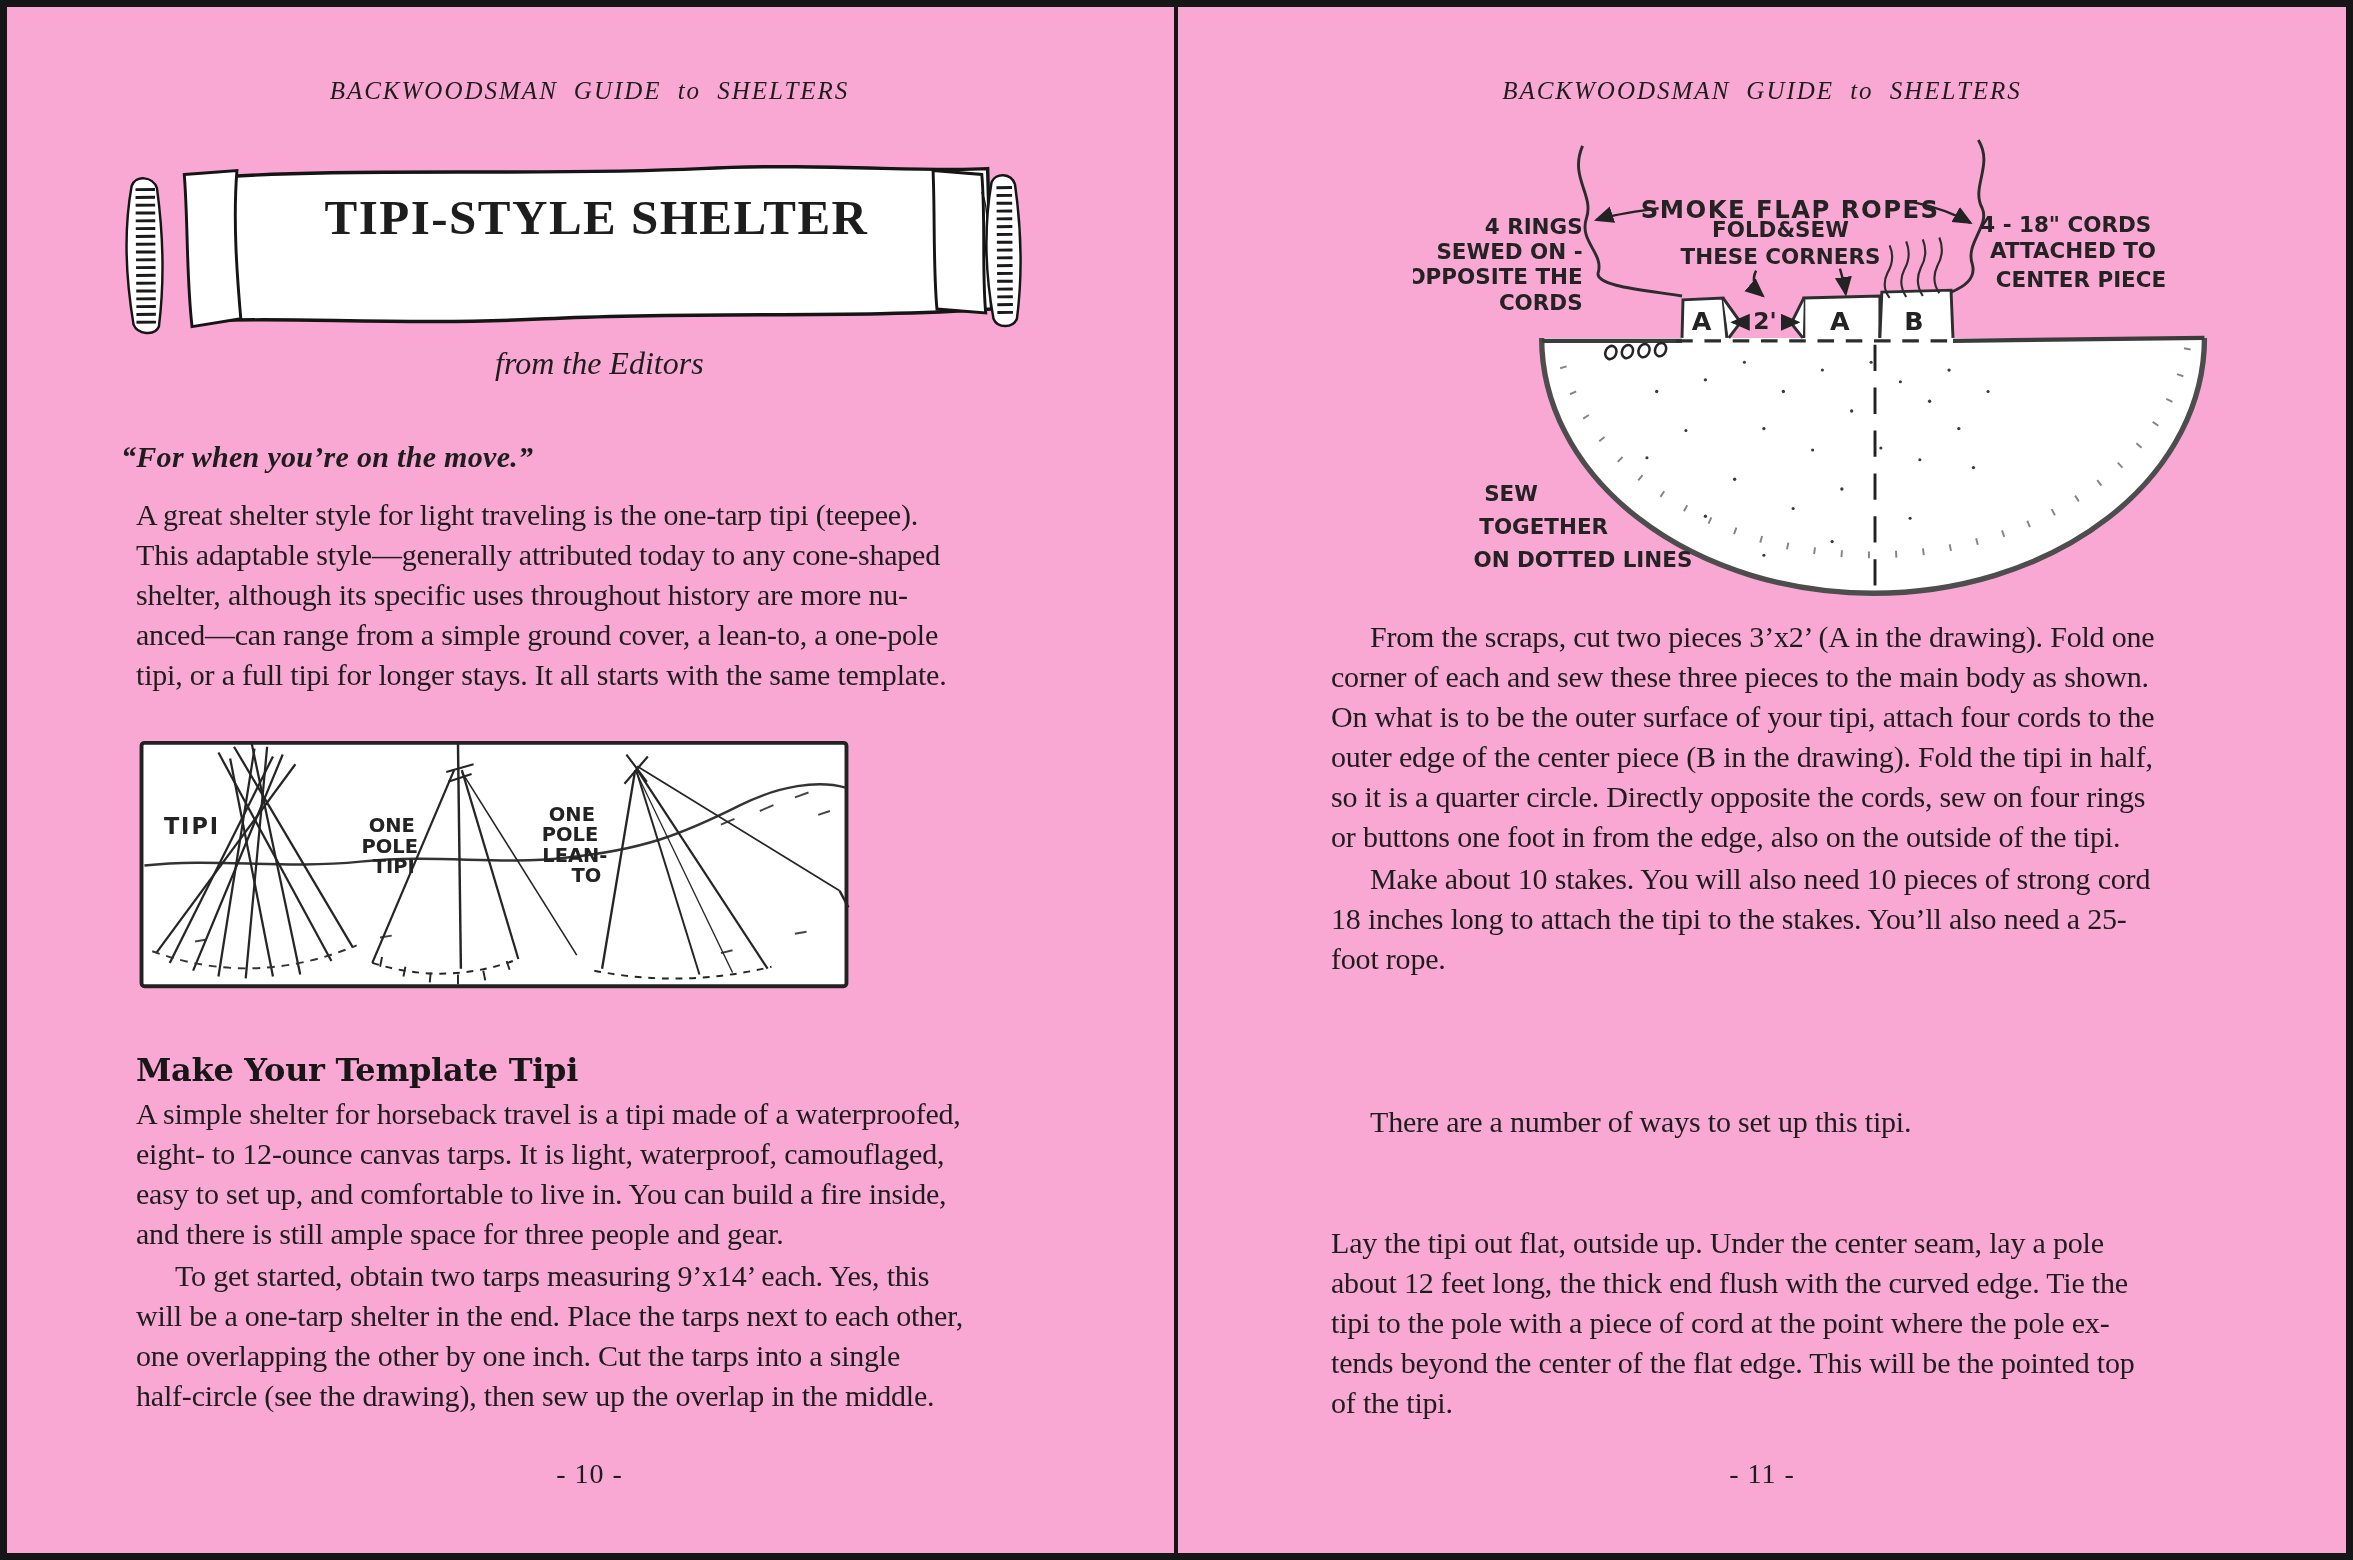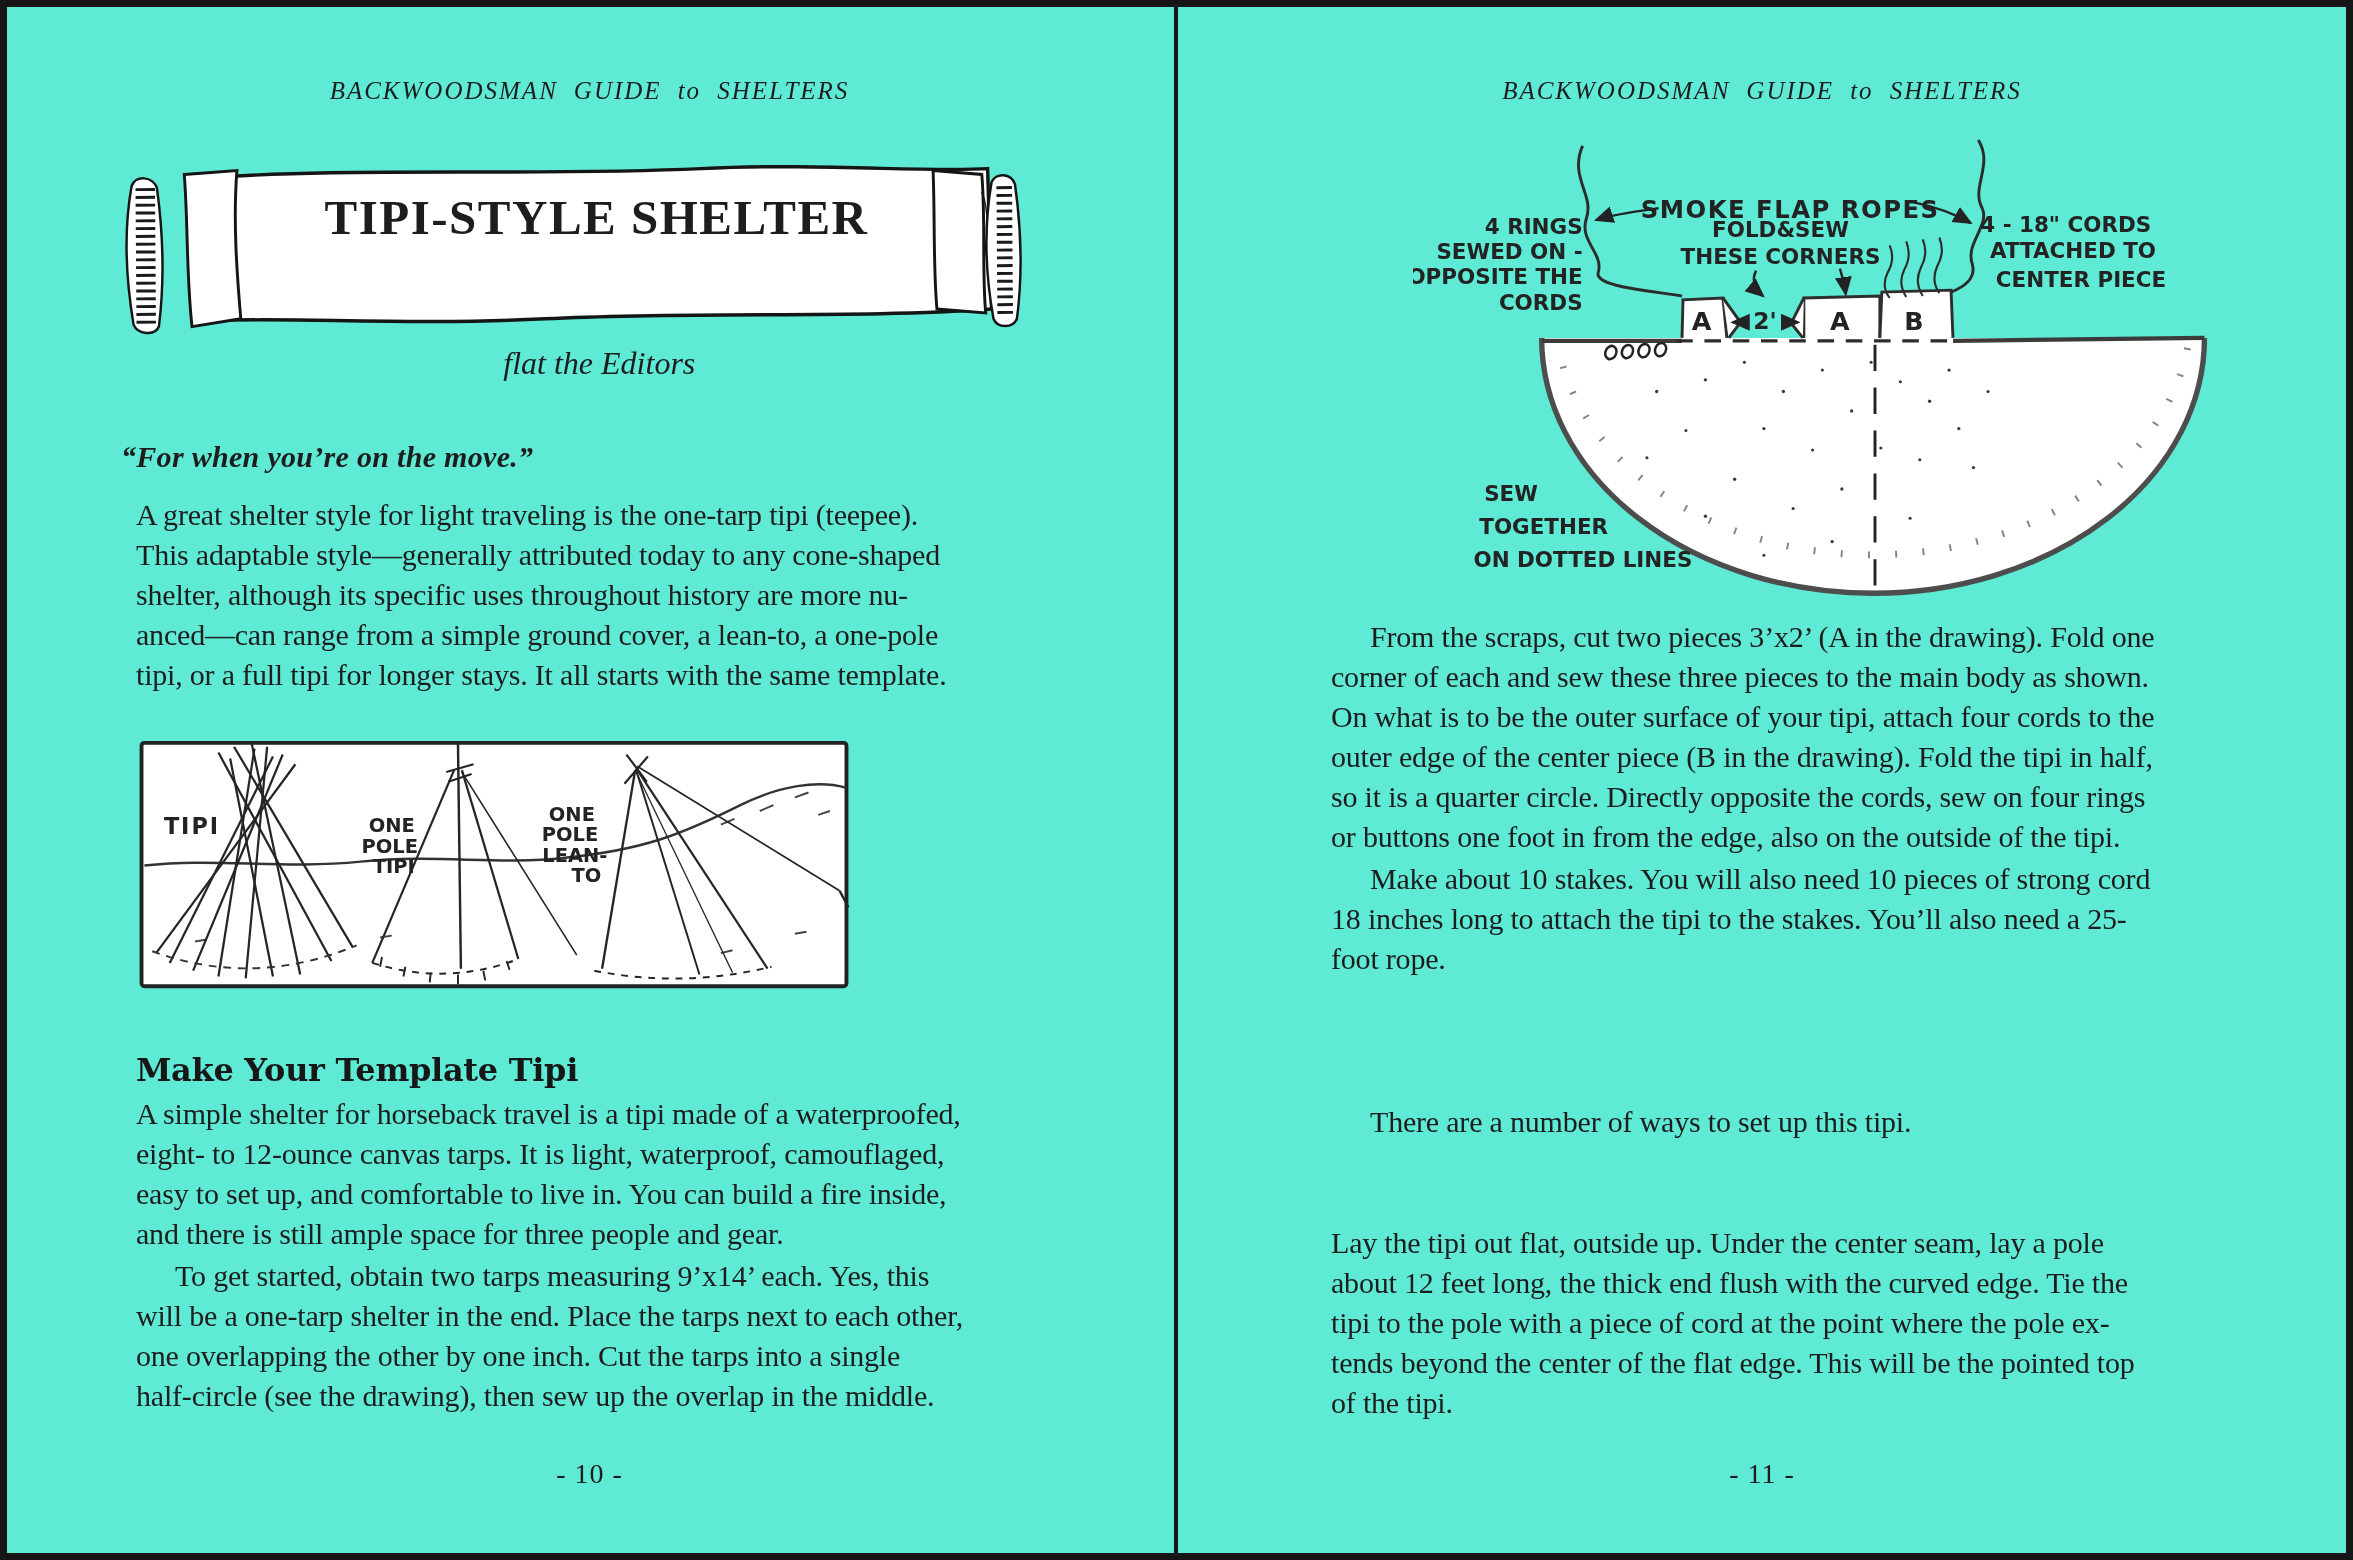--- a/index.html
+++ b/index.html
@@ -1,20 +1,20 @@
 <!DOCTYPE html>
 <html><head>
 <meta charset="utf-8">
 <style>
   html,body{margin:0;padding:0;background:#fff;}
   .spread{
     position:relative;
     width:2353px;height:1560px;
     box-sizing:border-box;
-    background:#5eead4;
+    background:#f9a8d4;
     border:7.8px solid #161616;
     font-family:"Liberation Serif", serif;
     color:#1d1d1d;
     overflow:hidden;
   }
   .divider{position:absolute;top:0;bottom:0;left:1167px;width:3.9px;background:#161616;}
   .page{position:absolute;top:0;height:1545px;}
   .page-left{left:0;width:1165px;}
   .page-right{left:1173px;width:1164px;}
 
@@ -89,21 +89,21 @@
 
         <path d="M898,30 C890,76 892,126 900,170 C904,180 920,180 924,170 C930,124 928,74 922,32 C918,20 902,20 898,30 Z" fill="#ffffff" stroke="#151515" stroke-width="2.5"></path>
         <line x1="911" y1="34" x2="912" y2="168" stroke="#1a1a1a" stroke-width="16" stroke-dasharray="3 5"></line>
         <path d="M888,40 C896,58 894,86 890,112" stroke="#151515" stroke-width="1.5" fill="none"></path>
       </svg>
       <div class="banner-title">
         <div>TIPI-STYLE SHELTER</div>
       </div>
     </div>
 
-    <div class="byline">flat the Editors</div>
+    <div class="byline">from the Editors</div>
 
     <div class="pull-quote">“For when you’re on the move.”</div>
 
     <div class="bodytext col-left" style="top:488px;">A great shelter style for light traveling is the one-tarp tipi (teepee).
 This adaptable style—generally attributed today to any cone-shaped
 shelter, although its specific uses throughout history are more nu-
 anced—can range from a simple ground cover, a lean-to, a one-pole
 tipi, or a full tipi for longer stays. It all starts with the same template.</div>
 
     <svg class="figure" style="left:129px;top:730px;" width="716" height="259" viewBox="0 0 734 266">

